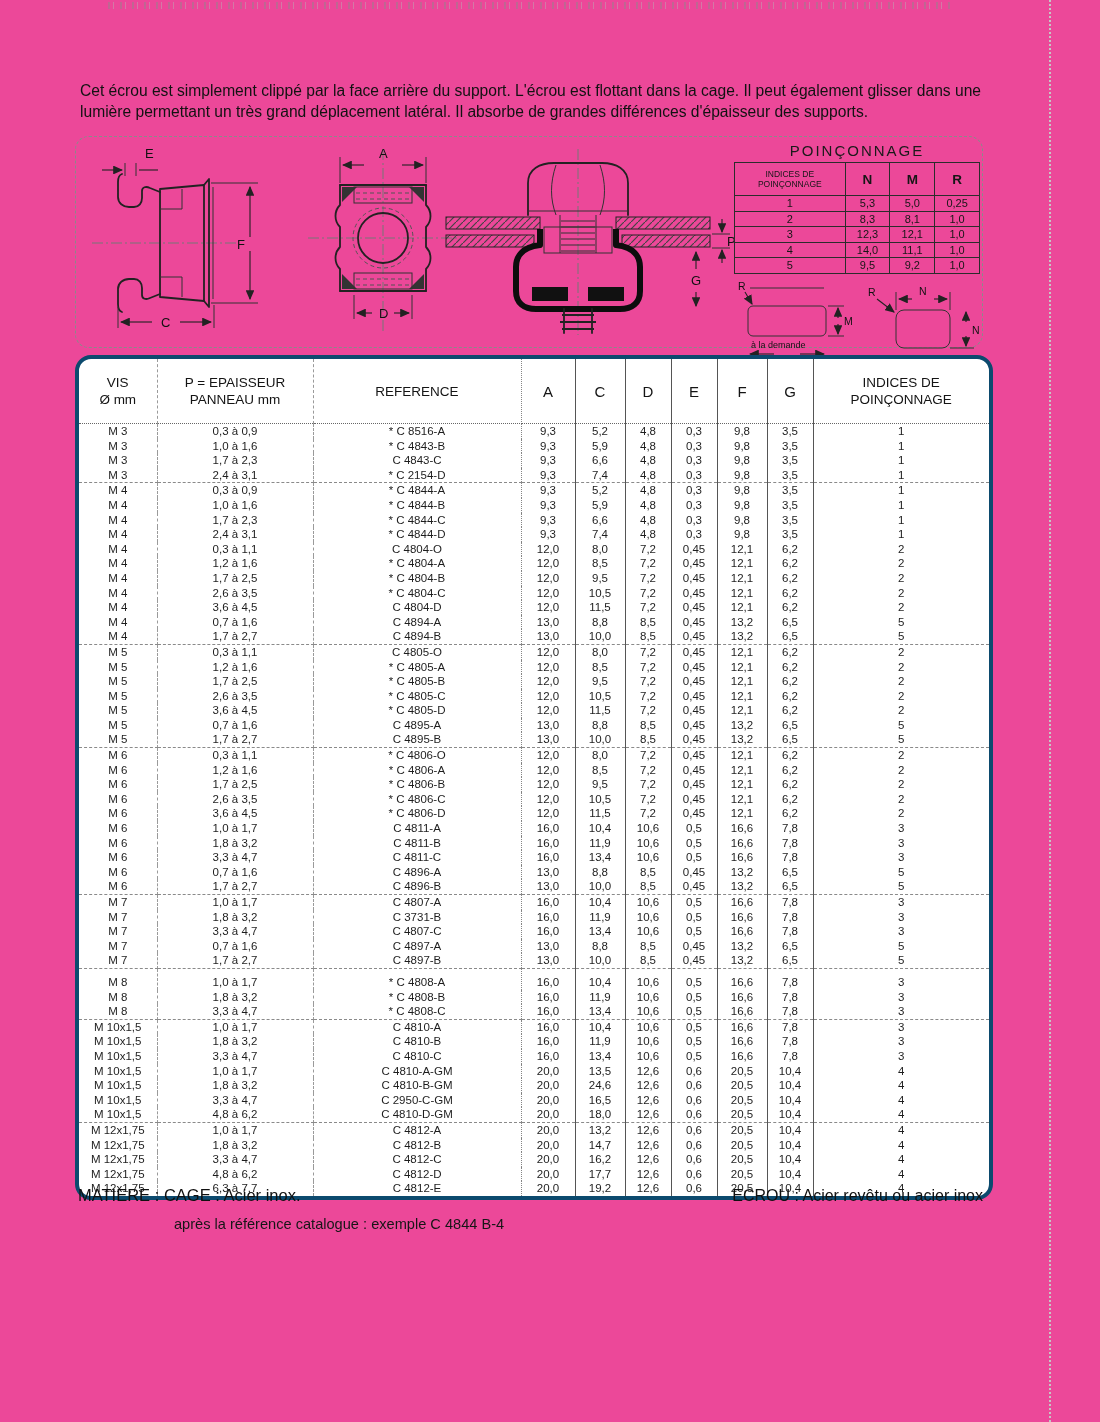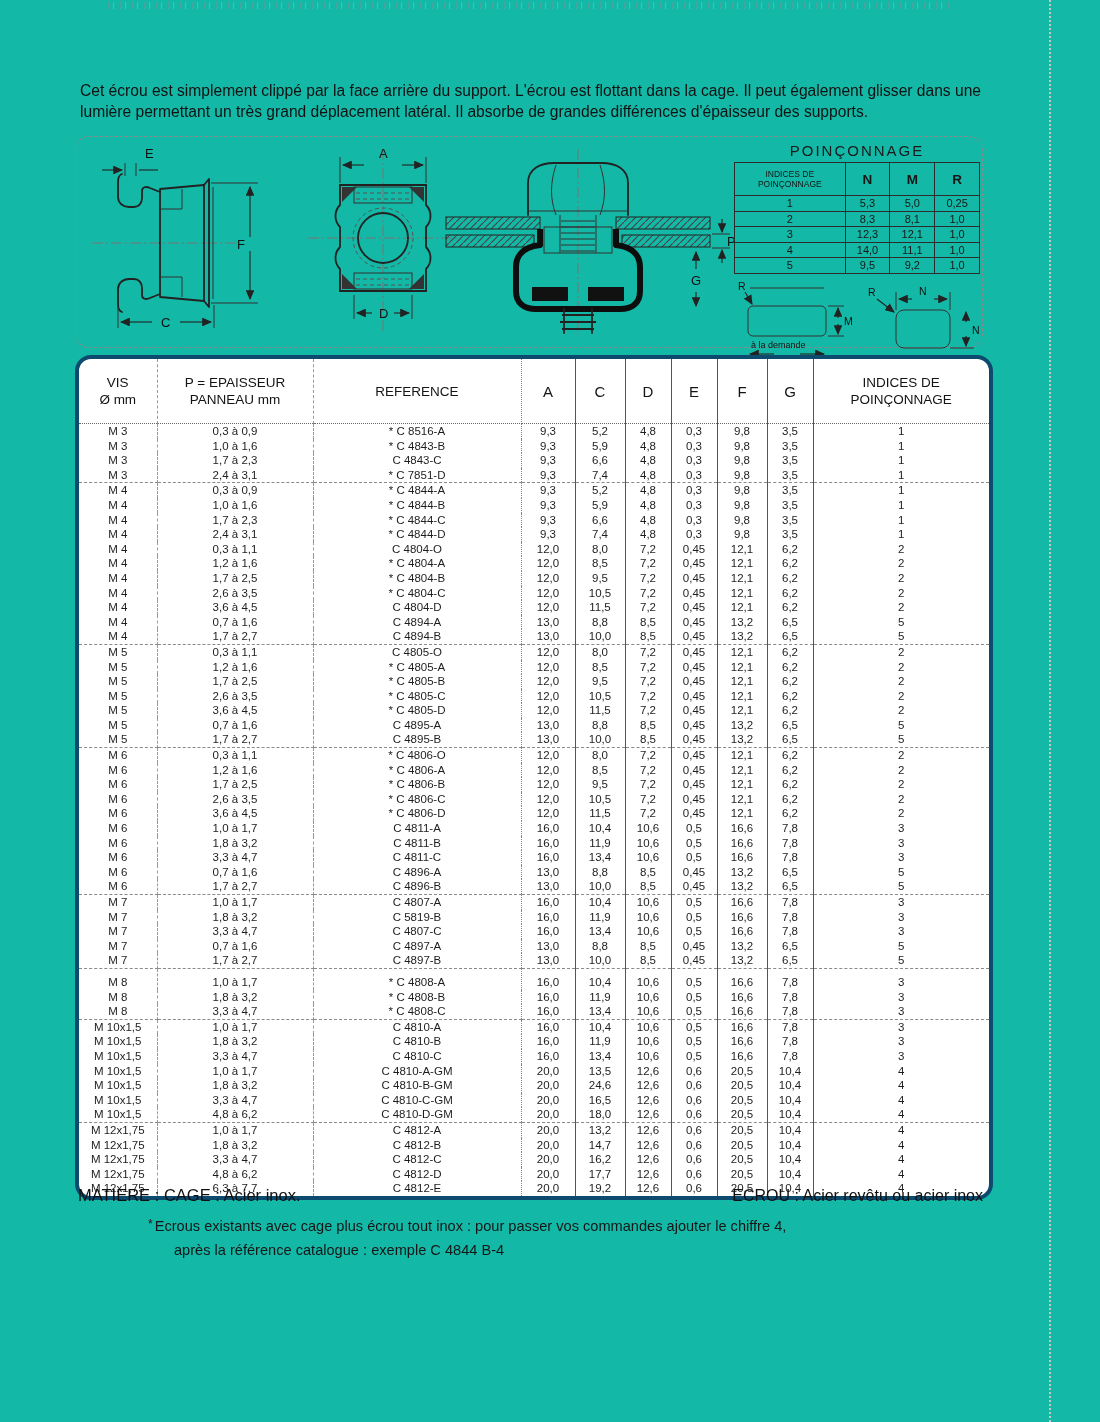--- a/index.html
+++ b/index.html
@@ -1,16 +1,16 @@
 <!DOCTYPE html>
 <html><head>
 <meta charset="utf-8">
 <style>
   html,body{margin:0;padding:0;background:#e8e8e8;}
-  .page{position:relative;width:1100px;height:1422px;background:#14b8a6;overflow:hidden;
+  .page{position:relative;width:1100px;height:1422px;background:#ec4899;overflow:hidden;
         font-family:"Liberation Sans", sans-serif;color:#1b1b1b;}
   .scan-noise{position:absolute;top:2px;left:108px;width:845px;height:7px;opacity:.45;
         background:repeating-linear-gradient(90deg,#8a8a8a 0 2px,transparent 2px 5px,#b5b5b5 5px 6px,transparent 6px 12px);}
   .fold-line{position:absolute;top:0;left:1049px;height:1422px;border-left:2px dotted #c6c6c6;}
   .intro{position:absolute;left:80px;top:80px;width:905px;margin:0;
         font-size:15.6px;line-height:21px;color:#121212;}
   
   .diagram-panel{position:absolute;left:75px;top:136px;width:906px;height:210px;
         border:1px dashed #8a8a8a;border-radius:14px;}
   .diagram-panel svg{position:absolute;}
@@ -331,21 +331,21 @@
             <td class="c4">6,6</td>
             <td class="c5">4,8</td>
             <td class="c6">0,3</td>
             <td class="c7">9,8</td>
             <td class="c8">3,5</td>
             <td class="c9">1</td>
           </tr>
           <tr class="sep">
             <td class="c0">M 3</td>
             <td class="c1">2,4 à 3,1</td>
-            <td class="c2">* C 7851-D</td>
+            <td class="c2">* C 2154-D</td>
             <td class="c3">9,3</td>
             <td class="c4">7,4</td>
             <td class="c5">4,8</td>
             <td class="c6">0,3</td>
             <td class="c7">9,8</td>
             <td class="c8">3,5</td>
             <td class="c9">1</td>
           </tr>
           <tr>
             <td class="c0">M 4</td>
@@ -691,21 +691,21 @@
             <td class="c4">10,4</td>
             <td class="c5">10,6</td>
             <td class="c6">0,5</td>
             <td class="c7">16,6</td>
             <td class="c8">7,8</td>
             <td class="c9">3</td>
           </tr>
           <tr>
             <td class="c0">M 7</td>
             <td class="c1">1,8 à 3,2</td>
-            <td class="c2">C 5819-B</td>
+            <td class="c2">C 3731-B</td>
             <td class="c3">16,0</td>
             <td class="c4">11,9</td>
             <td class="c5">10,6</td>
             <td class="c6">0,5</td>
             <td class="c7">16,6</td>
             <td class="c8">7,8</td>
             <td class="c9">3</td>
           </tr>
           <tr>
             <td class="c0">M 7</td>
@@ -835,21 +835,21 @@
             <td class="c4">24,6</td>
             <td class="c5">12,6</td>
             <td class="c6">0,6</td>
             <td class="c7">20,5</td>
             <td class="c8">10,4</td>
             <td class="c9">4</td>
           </tr>
           <tr>
             <td class="c0">M 10x1,5</td>
             <td class="c1">3,3 à 4,7</td>
-            <td class="c2">C 4810-C-GM</td>
+            <td class="c2">C 2950-C-GM</td>
             <td class="c3">20,0</td>
             <td class="c4">16,5</td>
             <td class="c5">12,6</td>
             <td class="c6">0,6</td>
             <td class="c7">20,5</td>
             <td class="c8">10,4</td>
             <td class="c9">4</td>
           </tr>
           <tr class="sep">
             <td class="c0">M 10x1,5</td>
@@ -925,16 +925,15 @@
           </tr>
         </tbody>
     </table>
   </div>
 
   <div class="matiere-line">
     <span><b>MATIERE</b><span> : CAGE : Acier inox.</span></span>
     <span class="matiere-right">ECROU : Acier revêtu ou acier inox</span>
   </div>
   <div class="note">
-    <div><span class="note-star">*</span><span>Ecrous existants avec cage plus écrou tout inox : pour passer vos commandes ajouter le chiffre 4,</span></div>
     <div class="note-l2">après la référence catalogue : exemple C 4844 B-4</div>
   </div>
 </div>
 
 </body></html>

